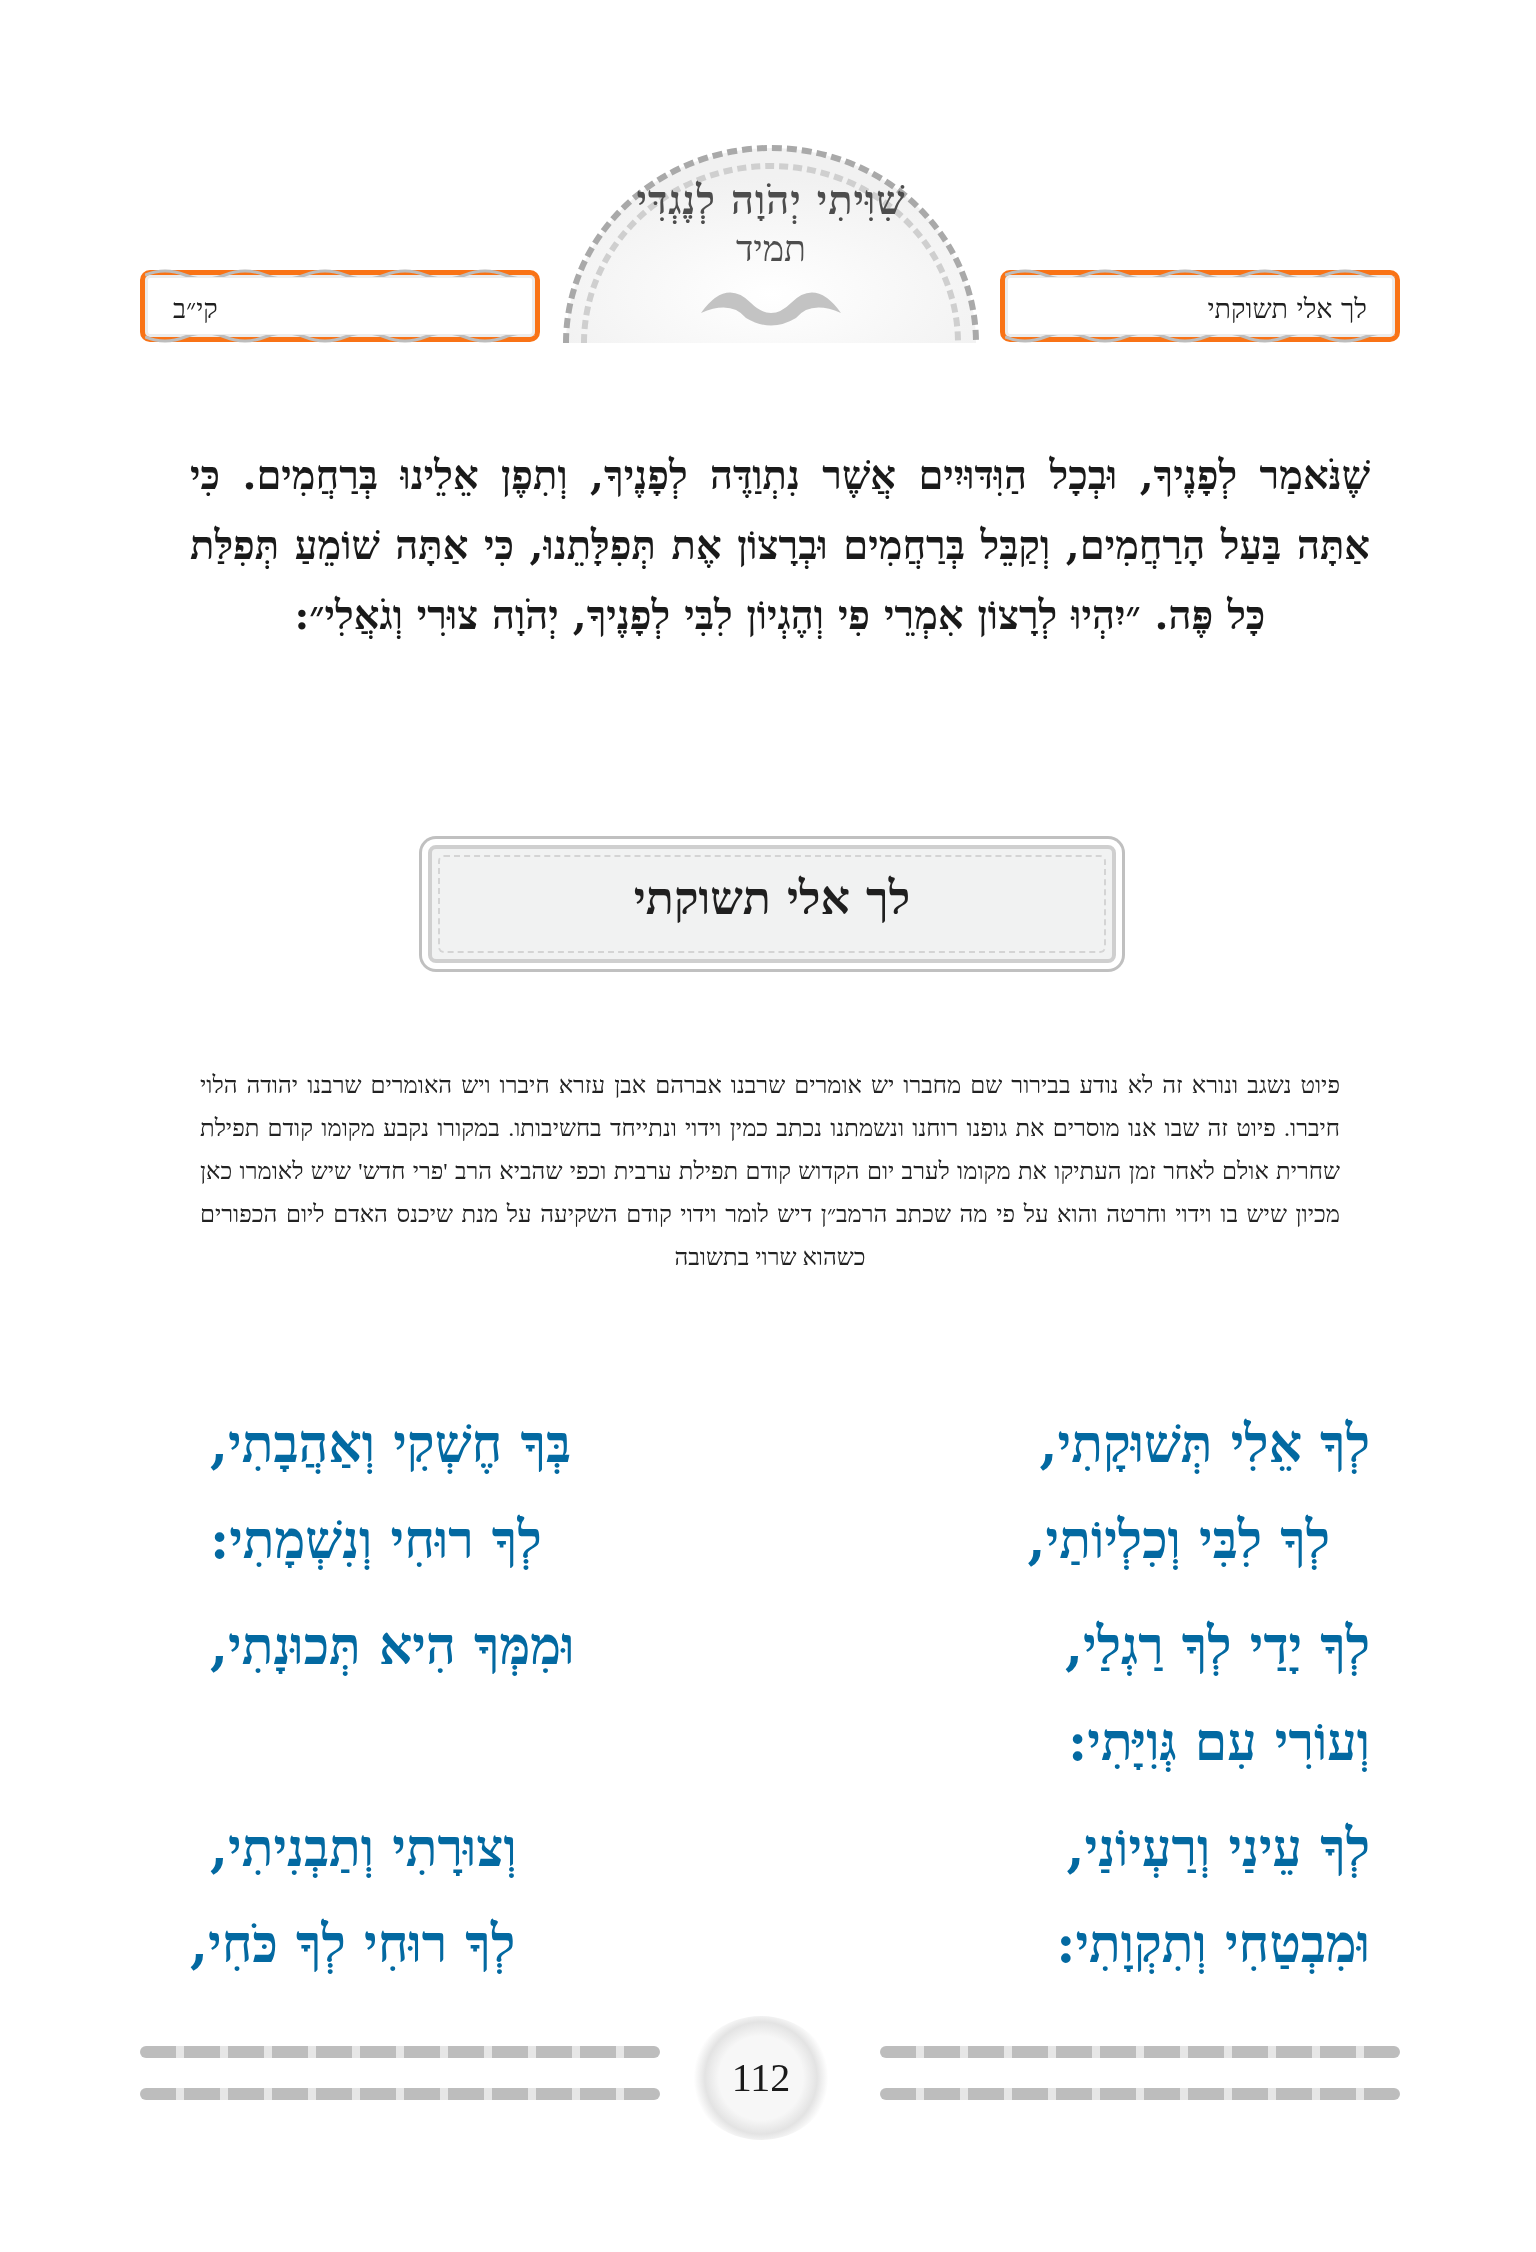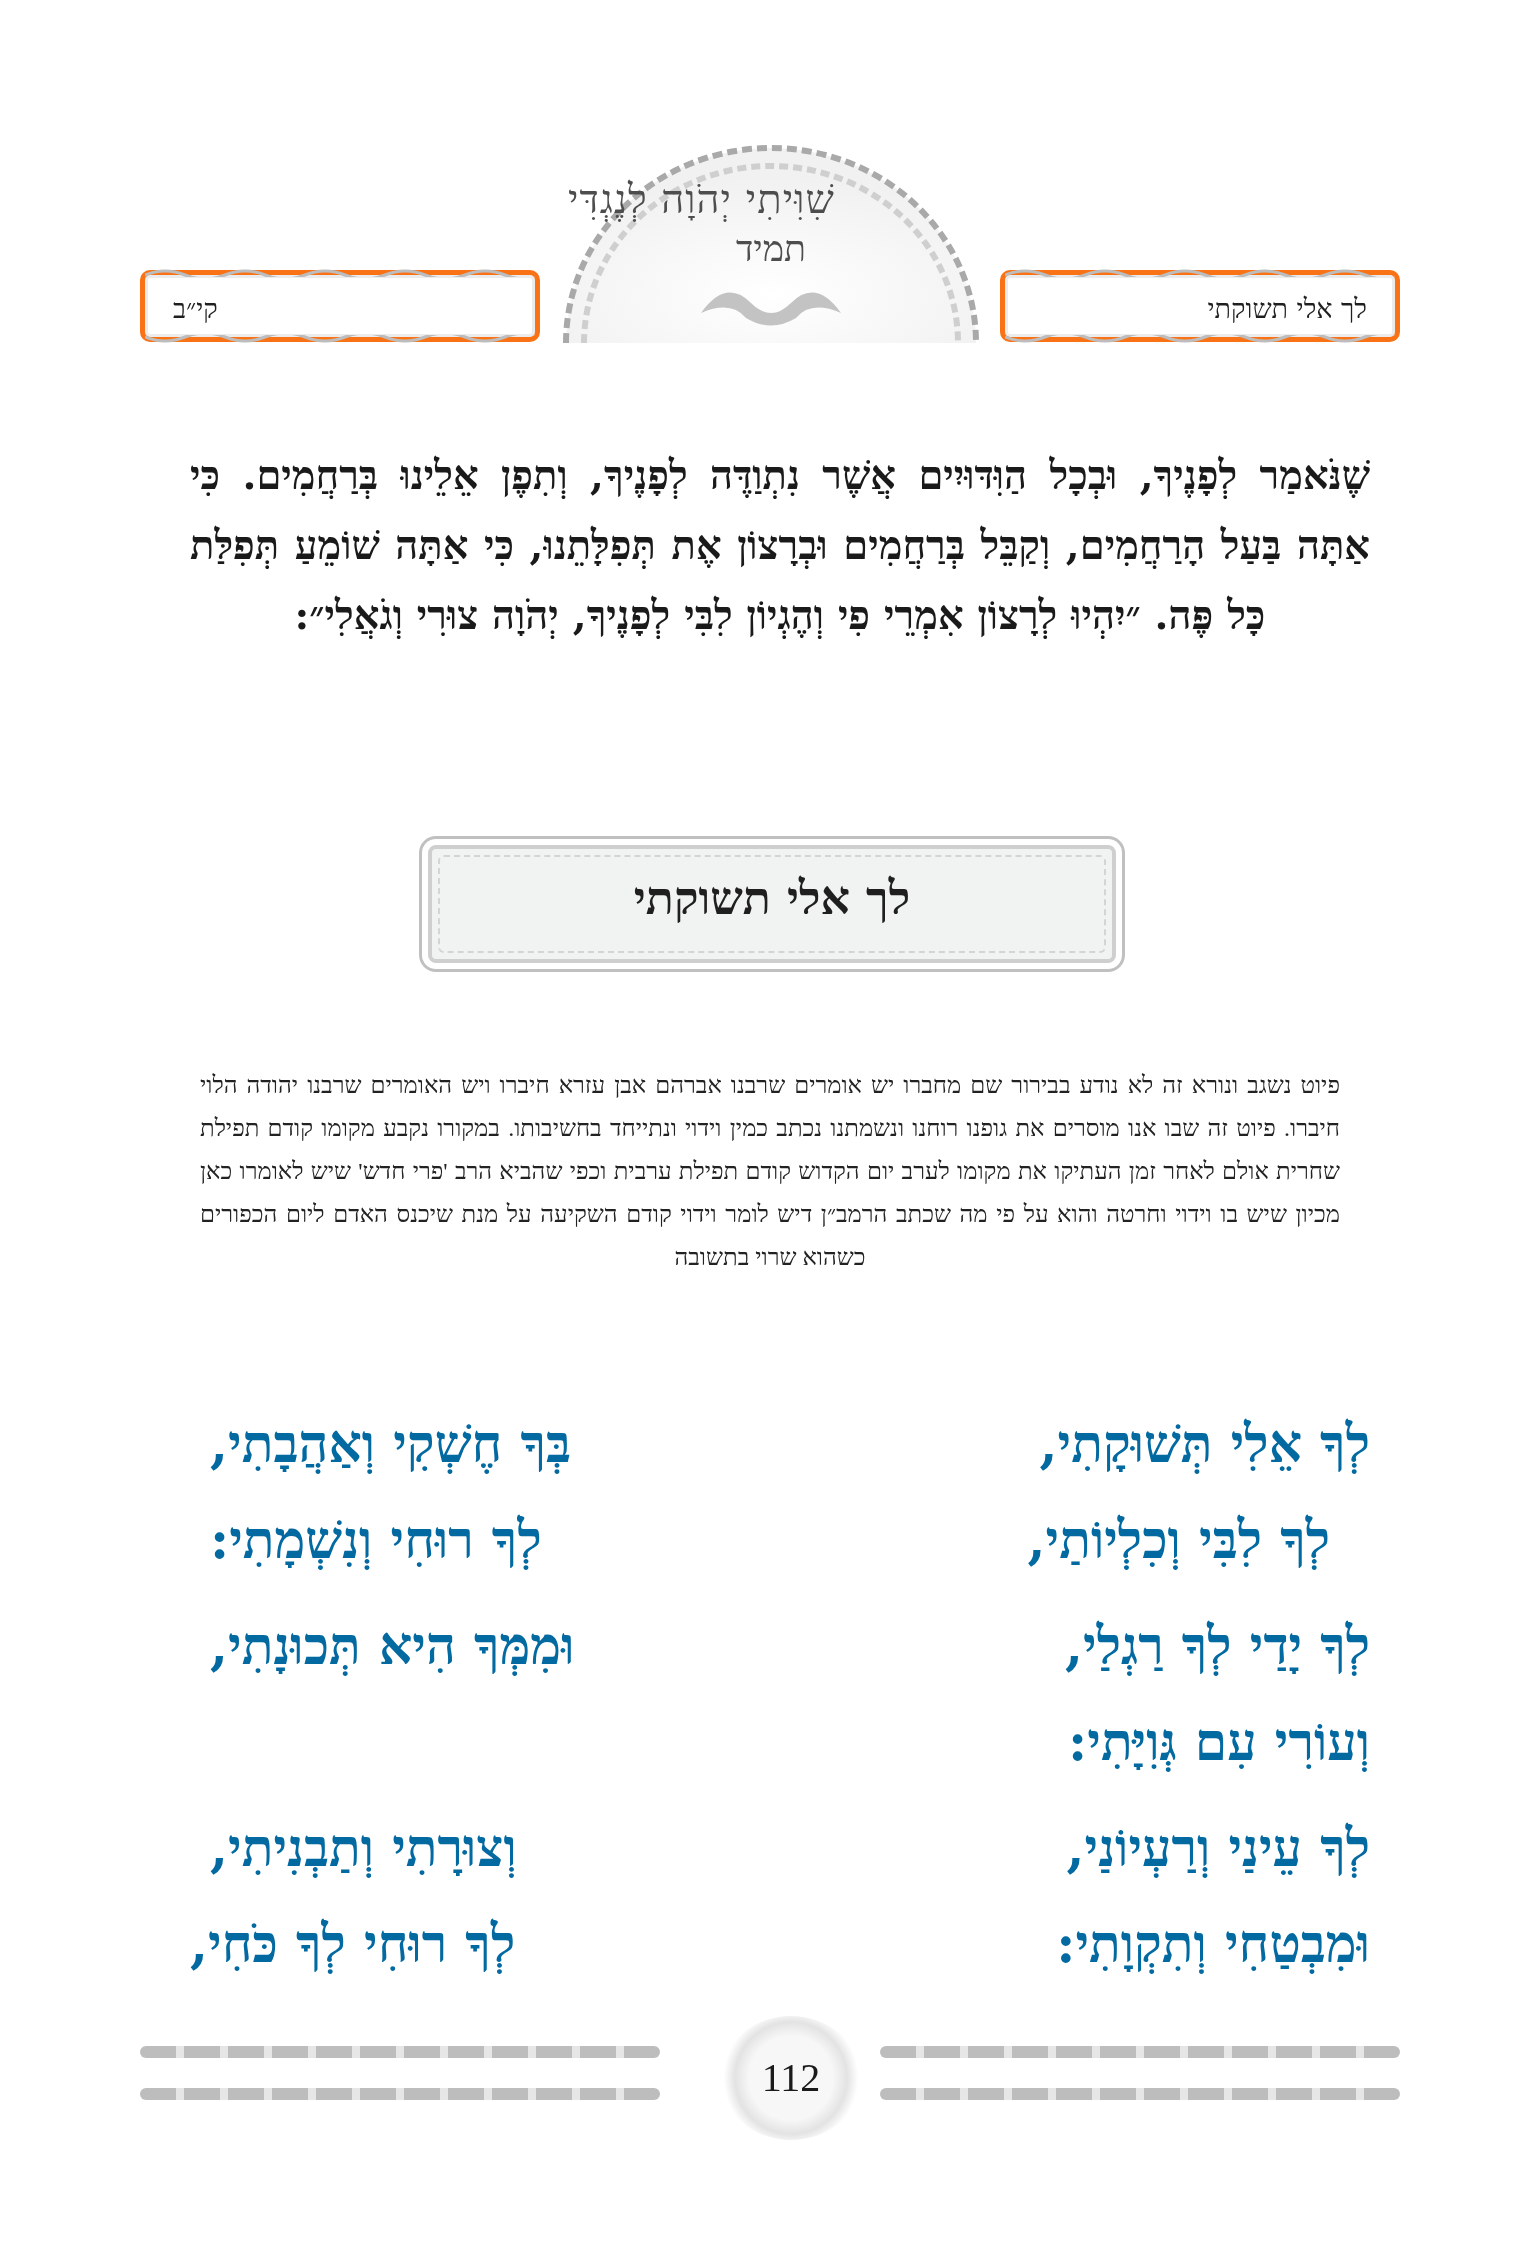--- a/index.html
+++ b/index.html
@@ -11,22 +11,22 @@
   .band-box { position: absolute; top: 8px; height: 62px; border-radius: 10px;
               background: #fff; border: 5px solid #f97316; box-shadow: inset 0 0 0 3px #ececec; }
   .band-box.left  { left: 0; width: 390px; }
   .band-box.right { right: 0; width: 390px; }
   .band-wave { position: absolute; left: 0; width: 100%; height: 10px; }
   .band-wave.top { top: -8px; } .band-wave.bot { bottom: -8px; }
   .running-title { position: absolute; right: 28px; top: 18px; font-size: 27px; direction: rtl; }
   .folio-hebrew  { position: absolute; left: 28px;  top: 18px; font-size: 27px; direction: rtl; }
 
   .arch { position: absolute; left: 556px; top: 128px; width: 430px; height: 220px; }
-  .arch-title { position: absolute; left: 12px; width: 100%; top: 48px; text-align: left;
-                font-size: 40px; font-weight: normal; color: #4d4d4d; direction: rtl; letter-spacing: 1px; }
+  .arch-title { position: absolute; left: 0; width: 100%; top: 48px; text-align: center;
+                font-size: 40px; font-weight: bold; color: #4d4d4d; direction: rtl; letter-spacing: 1px; }
   .arch-sub   { position: absolute; left: 0; width: 100%; top: 100px; text-align: center;
                 font-size: 36px; font-weight: normal; color: #4d4d4d; direction: rtl; }
 
   
   .prose { position: absolute; left: 190px; top: 400px; width: 1180px; direction: rtl;
            text-align: justify; text-align-last: center; font-size: 40px; line-height: 70px;
            font-weight: bold; color: #1a1a1a; }
 
   
   .section-box { position: absolute; left: 428px; top: 845px; width: 680px; height: 110px;
@@ -48,21 +48,21 @@
   .hemistich { font-size: 52px; font-weight: bold; color: #0369a1; white-space: nowrap; }
   .verse-row.indent .hemistich.a { padding-right: 40px; }
   .verse-row .hemistich.b { padding-left: 20px; }
 
   
   .footer { position: absolute; left: 140px; top: 2028px; width: 1260px; height: 100px; }
   .rule { position: absolute; height: 12px; background:
           repeating-linear-gradient(90deg, #bdbdbd 0 36px, #e6e6e6 36px 44px); border-radius: 6px; }
   .rule.l1 { left: 0; top: 18px; width: 520px; } .rule.l2 { left: 0; top: 60px; width: 520px; }
   .rule.r1 { right: 0; top: 18px; width: 520px; } .rule.r2 { right: 0; top: 60px; width: 520px; }
-  .medallion { position: absolute; left: 581px; top: -12px; width: 140px; height: 124px;
+  .medallion { position: absolute; left: 551px; top: -12px; width: 140px; height: 124px;
                border-radius: 50%; background: radial-gradient(circle, #f7f7f7 0 45%, #e3e3e3 60%, #ffffff 72%); }
   .page-number { position: absolute; left: 0; width: 100%; top: 38px; text-align: center;
                  font-family: "Liberation Serif", serif; font-size: 40px; color: #1a1a1a; }
 </style>
 </head>
 <body>
 
 <div class="header-band">
   <div class="band-box left">
     <svg class="band-wave top" viewBox="0 0 390 10" preserveAspectRatio="none">

